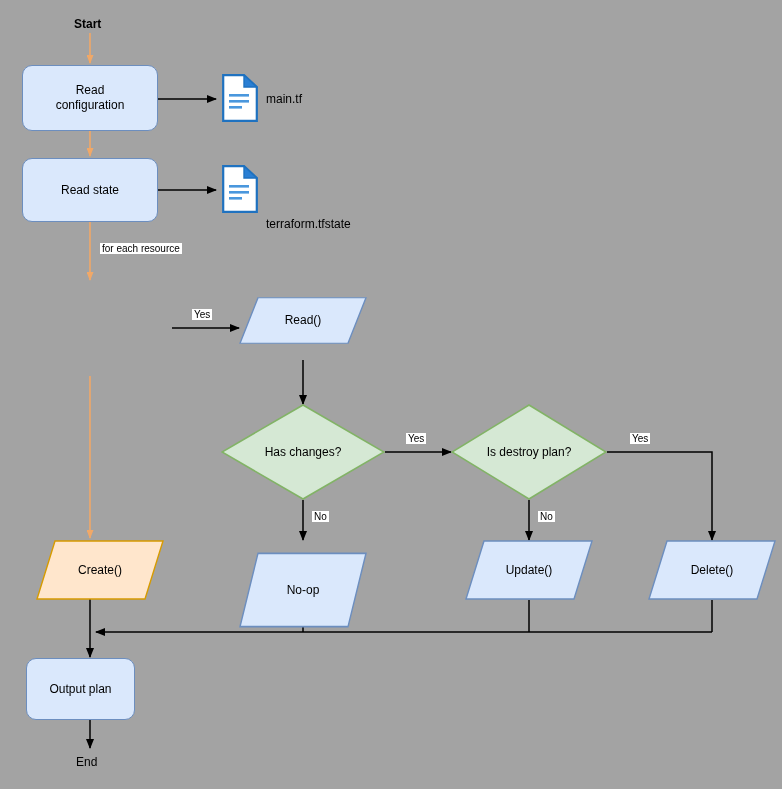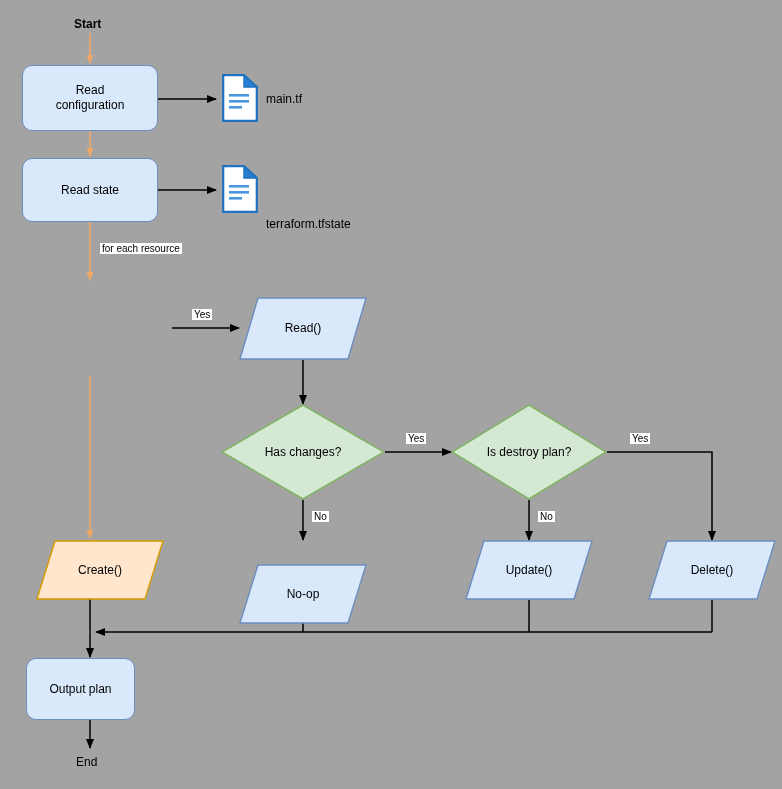--- a/index.html
+++ b/index.html
@@ -192,21 +192,21 @@
   <div class="node proc" style="left:22px; top:65px; width:136px; height:66px;">
     <span class="node-label">Read
 configuration</span>
   </div>
 
   <div class="node proc" style="left:22px; top:158px; width:136px; height:64px;">
     <span class="node-label">Read state</span>
   </div>
 
 
-  <div class="node para" style="left:239px; top:297px; width:128px; height:63px;">
+  <div class="node para" style="left:239px; top:297px; width:128px; height:47px;">
     <svg class="para-shape" viewBox="0 0 128 63" preserveAspectRatio="none">
       <polygon points="19,1 127,1 109,62 1,62" fill="#dae8fc" stroke="#6c8ebf" stroke-width="1.4"></polygon>
     </svg>
     <span class="node-label">Read()</span>
   </div>
 
   <div class="node decision" style="left:221px; top:404px; width:164px; height:96px;">
     <svg class="diamond-shape" viewBox="0 0 164 96" preserveAspectRatio="none">
       <polygon points="82,1 163,48 82,95 1,48" fill="#d5e8d4" stroke="#82b366" stroke-width="1.6"></polygon>
     </svg>
@@ -220,21 +220,21 @@
     <span class="node-label">Is destroy plan?</span>
   </div>
 
   <div class="node para" style="left:36px; top:540px; width:128px; height:60px;">
     <svg class="para-shape" viewBox="0 0 128 60" preserveAspectRatio="none">
       <polygon points="19,1 127,1 109,59 1,59" fill="#ffe6cc" stroke="#d79b00" stroke-width="1.4"></polygon>
     </svg>
     <span class="node-label">Create()</span>
   </div>
 
-  <div class="node para" style="left:239px; top:564px; width:128px; height:60px;justify-content:center;">
+  <div class="node para" style="left:239px; top:552px; width:128px; height:76px;justify-content:center;">
     <svg class="para-shape" viewBox="0 0 128 60" preserveAspectRatio="none">
       <polygon points="19,1 127,1 109,59 1,59" fill="#dae8fc" stroke="#6c8ebf" stroke-width="1.4"></polygon>
     </svg>
     <span class="node-label">No-op</span>
   </div>
 
   <div class="node para" style="left:465px; top:540px; width:128px; height:60px;justify-content:center;">
     <svg class="para-shape" viewBox="0 0 128 60" preserveAspectRatio="none">
       <polygon points="19,1 127,1 109,59 1,59" fill="#dae8fc" stroke="#6c8ebf" stroke-width="1.4"></polygon>
     </svg>

